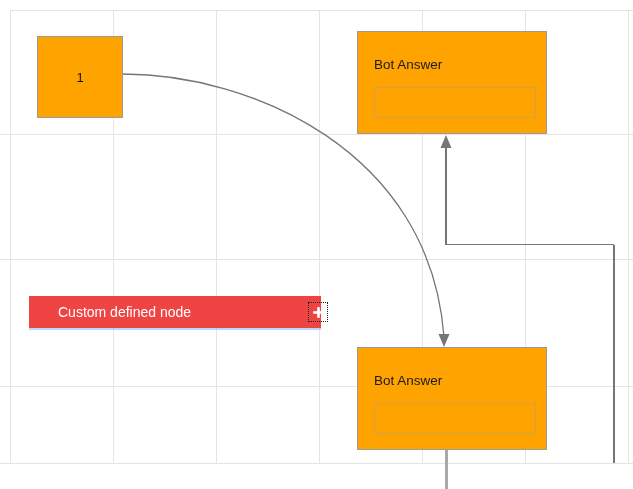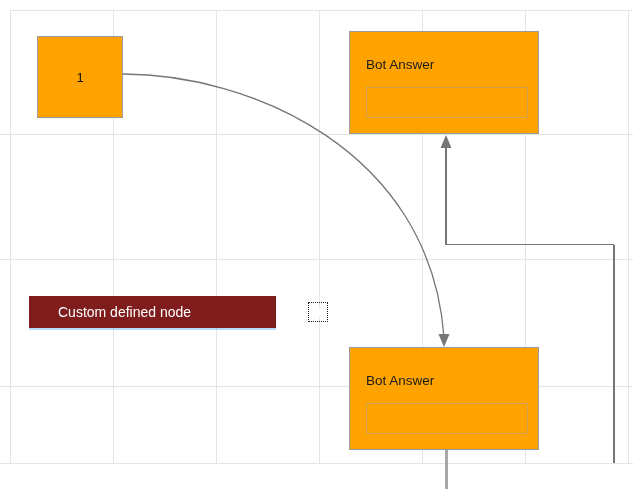--- a/index.html
+++ b/index.html
@@ -51,20 +51,21 @@
   }
   .node-start-label {
     font-size: 13px;
     color: #111111;
     line-height: 1;
   }
   .node-bot {
     width: 190px;
     height: 103px;
     padding: 8px;
+    margin-left: 8px;
   }
   .node-bot-top  { left: 349px; top: 31px; }
   .node-bot-bottom { left: 349px; top: 347px; }
   .node-bot-title {
     position: absolute;
     left: 16px;
     top: 26px;
     font-size: 13.5px;
     color: #1b1b1b;
     line-height: 1;
@@ -79,23 +80,23 @@
     box-sizing: border-box;
     border: 1px solid #cfa24b;
     background: transparent;
   }
 
   
   .palette-item {
     position: absolute;
     left: 29px;
     top: 296px;
-    width: 247px;
+    width: 292px;
     height: 32px;
-    background: #7f1d1d;
+    background: #ef4444;
     box-shadow: 0 2px 0 0 rgba(120,190,240,0.55);
     display: flex;
     align-items: center;
   }
   .palette-label {
     position: absolute;
     left: 29px;
     font-size: 14px;
     color: #ffffff;
     white-space: nowrap;

